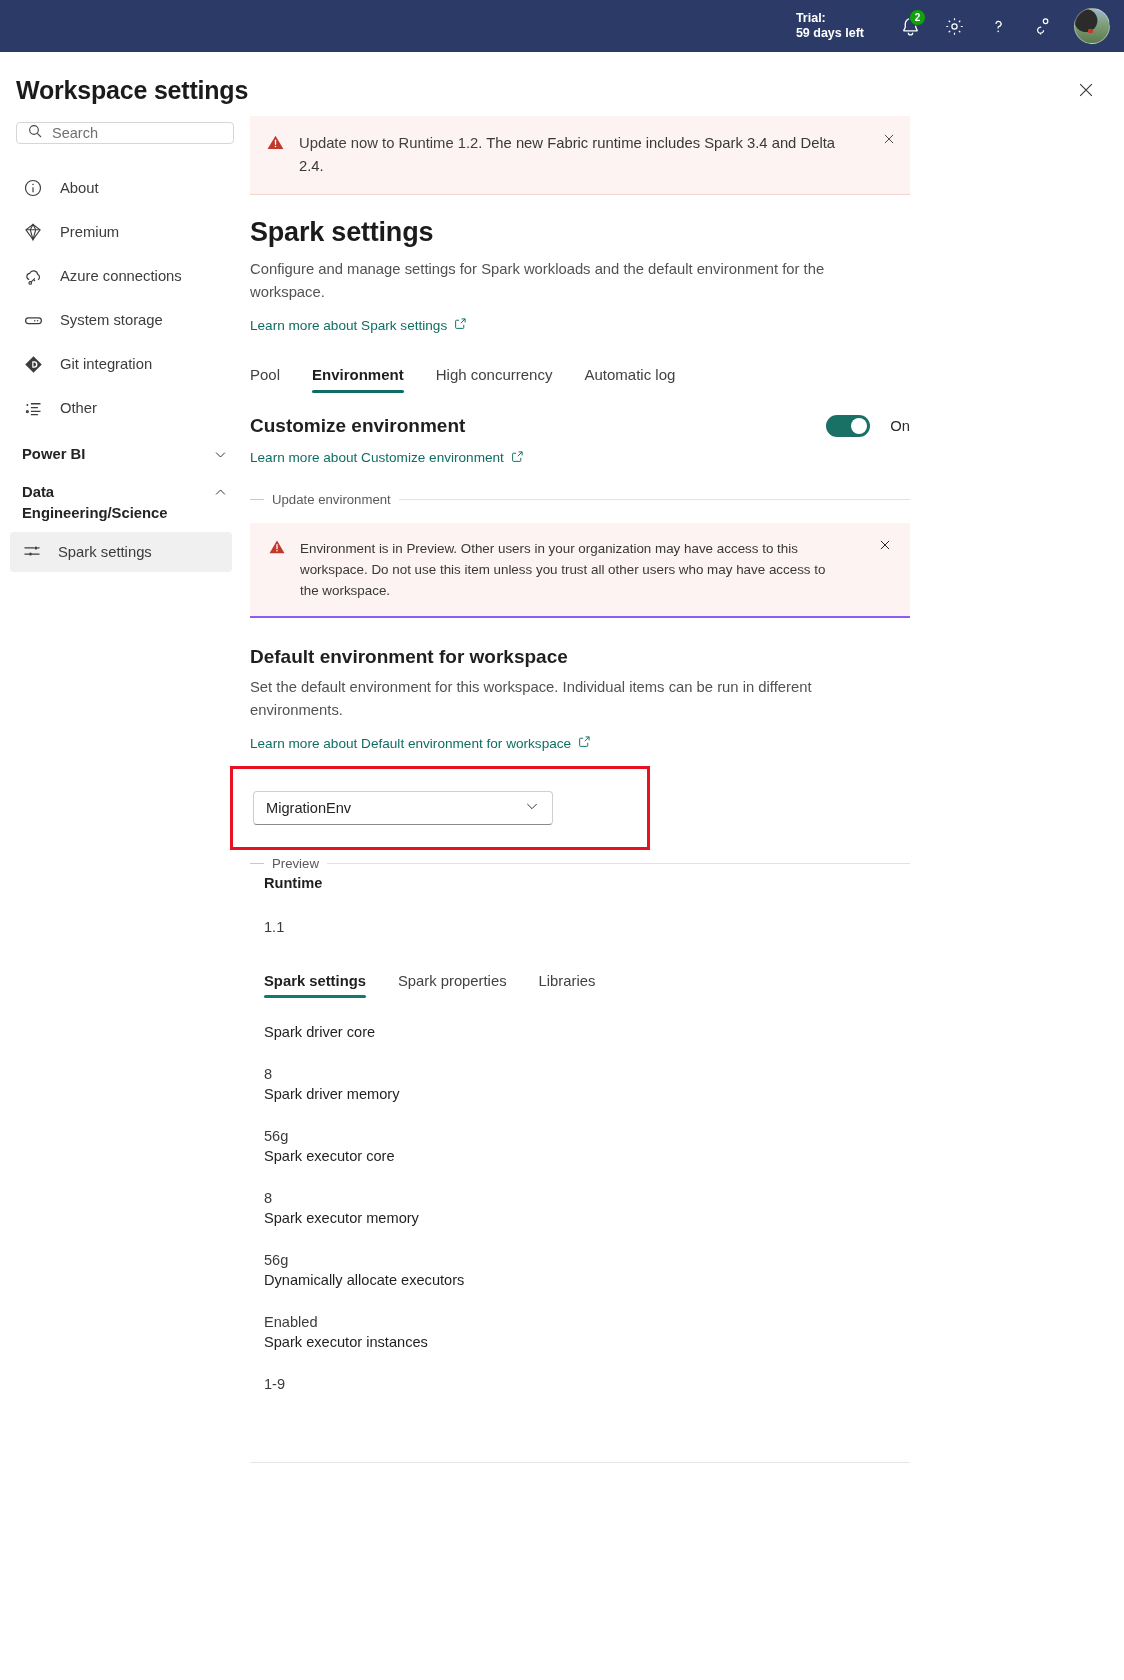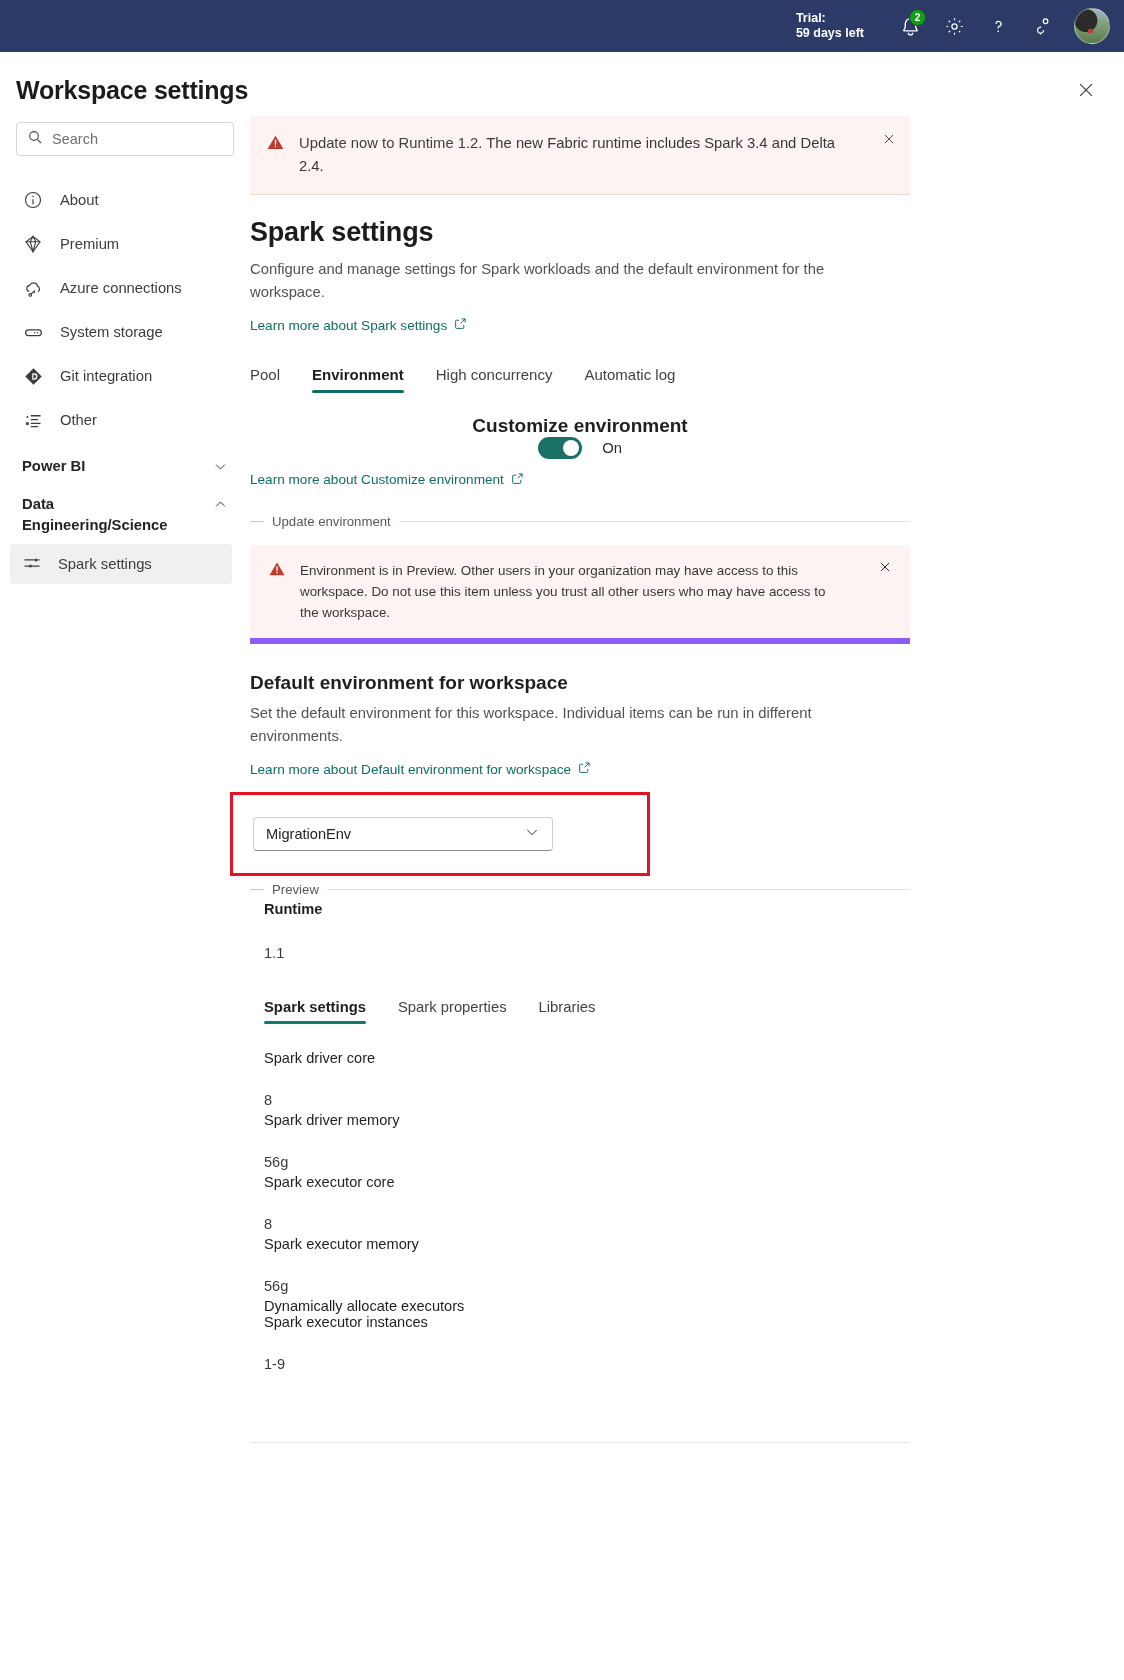--- a/index.html
+++ b/index.html
@@ -102,21 +102,21 @@
   }
 
   
   .sidebar {
     width: 250px;
     flex: 0 0 250px;
     padding: 6px 0 0 0;
   }
   .searchwrap {
     margin: 0 16px 22px 16px;
-    height: 34px;
+    height: 22px;
     border: 1px solid #d6d6d6;
     border-radius: 4px;
     display: flex;
     align-items: center;
     padding: 0 10px;
     gap: 9px;
     background: #fff;
   }
   .searchwrap svg { flex: 0 0 auto; color: #4a4a4a; }
   .searchwrap input {
@@ -256,21 +256,20 @@
     background: #0f6e63;
     border-radius: 2px;
   }
   .tab.active:first-child::after { left: 0; }
 
   .rowhead {
     display: flex;
     align-items: center;
     justify-content: space-between;
     margin-top: 22px;
-    flex-direction: column;
   }
   h3.sub {
     font-size: 19px;
     font-weight: 600;
     color: #1f1f1f;
   }
   .togglewrap { display: flex; align-items: center; gap: 20px; }
   .toggle {
     width: 44px; height: 22px;
     border-radius: 11px;
@@ -303,21 +302,21 @@
     white-space: nowrap;
   }
   .divider .line {
     flex: 1 1 auto; height: 1px; background: #e2e2e2;
   }
 
   .alert2 {
     display: flex;
     gap: 14px;
     background: #fdf3f2;
-    border-bottom: 6px solid #8b5cf6;
+    border-bottom: 2px solid #8b5cf6;
     padding: 15px 18px 15px 18px;
     align-items: flex-start;
     position: relative;
     margin-top: 16px;
   }
   .alert2 .atext {
     font-size: 13.4px;
     line-height: 21px;
     color: #383838;
     padding-right: 34px;
@@ -698,20 +697,21 @@
         <div class="prop-name">Spark driver memory</div>
         <div class="prop-value">56g</div>
 
         <div class="prop-name">Spark executor core</div>
         <div class="prop-value">8</div>
 
         <div class="prop-name">Spark executor memory</div>
         <div class="prop-value">56g</div>
 
         <div class="prop-name">Dynamically allocate executors</div>
+        <div class="prop-value">Enabled</div>
 
         <div class="prop-name">Spark executor instances</div>
         <div class="prop-value">1-9</div>
       </div>
 
       <div class="footsep"></div>
 
     </div>
   </div>
 </div>

